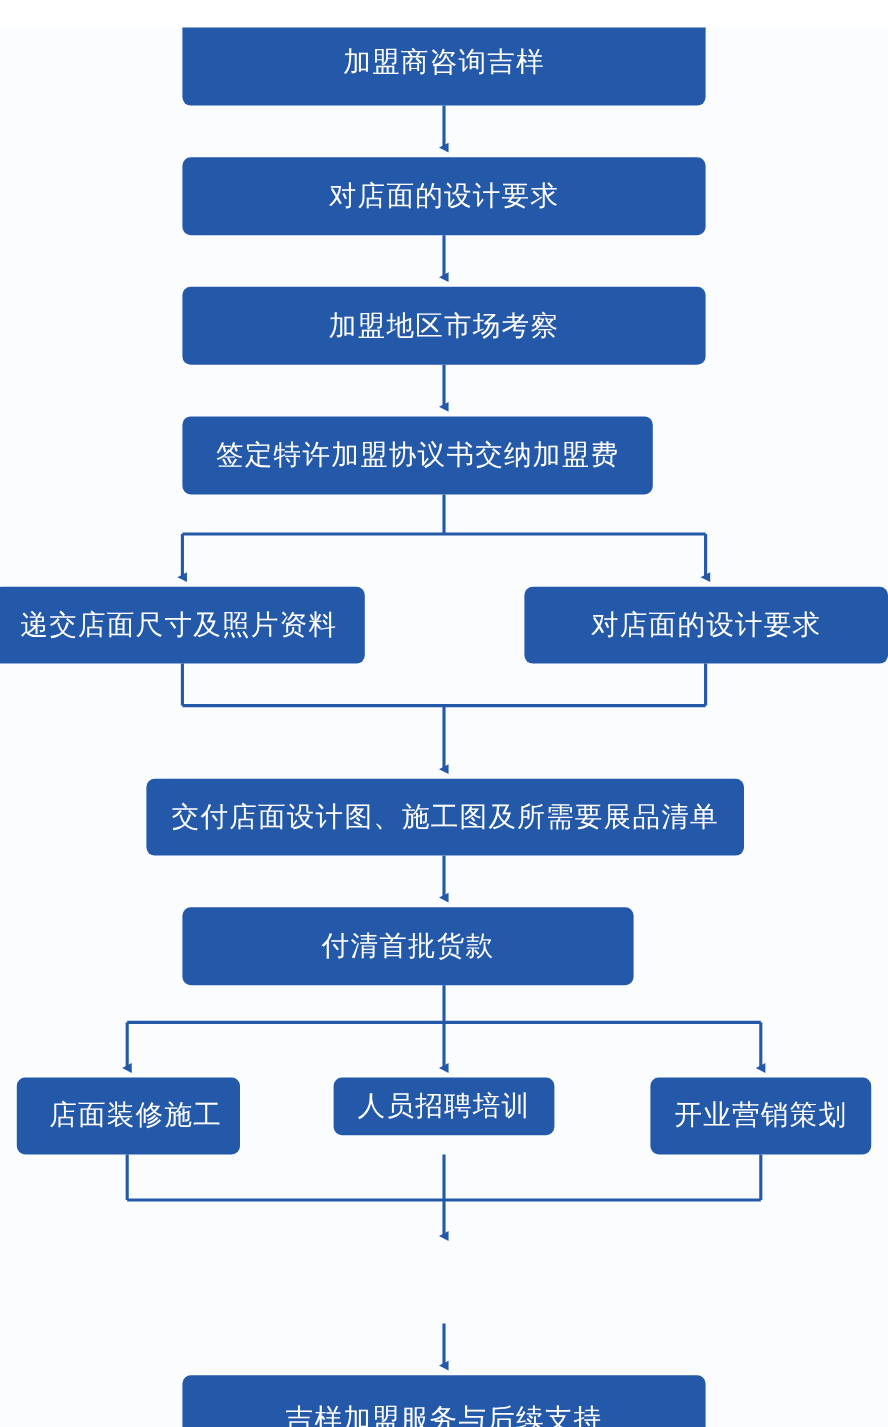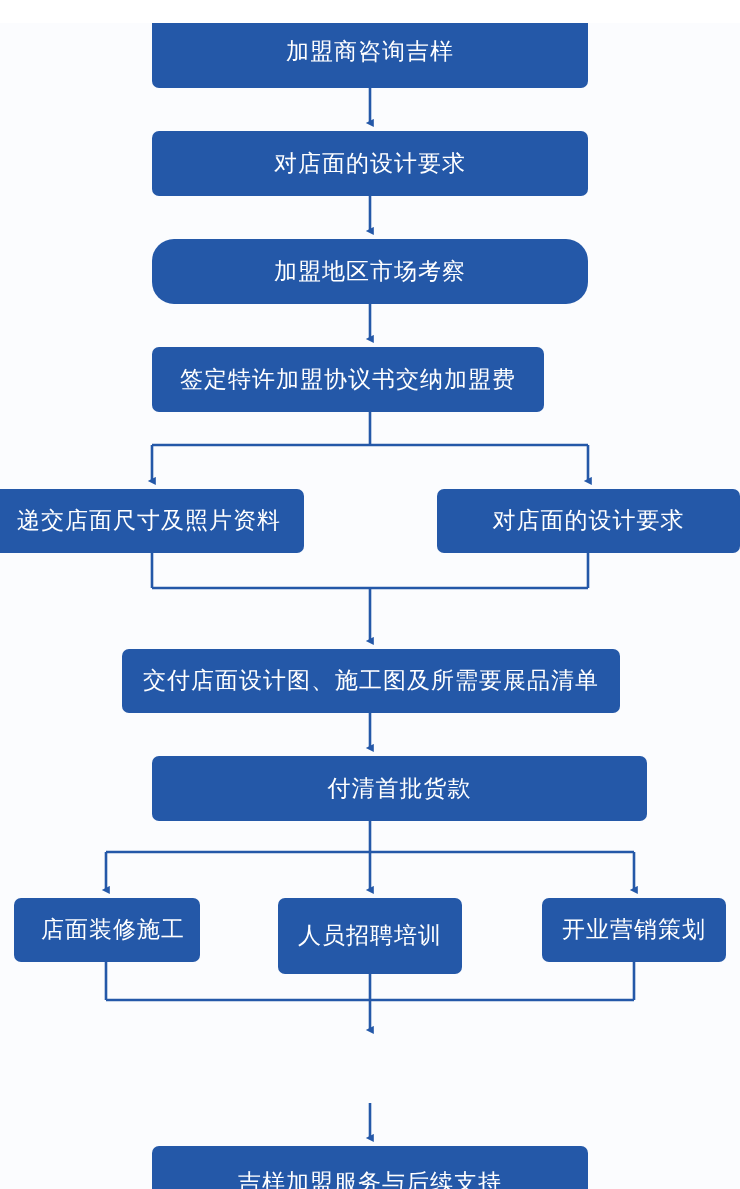--- a/index.html
+++ b/index.html
@@ -86,49 +86,49 @@
   </svg>
 
   <div class="node" style="left:152px; top:-8px; width:436px; height:73px; border-radius:0 0 7px 7px;">
     <span class="node-label">加盟商咨询吉样</span>
   </div>
 
   <div class="node" style="left:152px; top:108px; width:436px; height:65px;">
     <span class="node-label">对店面的设计要求</span>
   </div>
 
-  <div class="node" style="left:152px; top:216px; width:436px; height:65px;border-radius:22px;">
+  <div class="node" style="left:152px; top:216px; width:436px; height:65px;">
     <span class="node-label">加盟地区市场考察</span>
   </div>
 
   <div class="node" style="left:152px; top:324px; width:392px; height:65px;">
     <span class="node-label">签定特许加盟协议书交纳加盟费</span>
   </div>
 
   <div class="node" style="left:-6px; top:466px; width:310px; height:64px;">
     <span class="node-label">递交店面尺寸及照片资料</span>
   </div>
 
   <div class="node" style="left:437px; top:466px; width:303px; height:64px;">
     <span class="node-label">对店面的设计要求</span>
   </div>
 
   <div class="node" style="left:122px; top:626px; width:498px; height:64px;text-align:right;">
     <span class="node-label">交付店面设计图、施工图及所需要展品清单</span>
   </div>
 
-  <div class="node" style="left:152px; top:733px; width:495px; height:65px;">
+  <div class="node" style="left:152px; top:733px; width:376px; height:65px;">
     <span class="node-label">付清首批货款</span>
   </div>
 
   <div class="node" style="left:14px; top:875px; width:186px; height:64px;padding-left:22px;">
     <span class="node-label">店面装修施工</span>
   </div>
 
-  <div class="node" style="left:278px; top:875px; width:184px; height:76px;">
+  <div class="node" style="left:278px; top:875px; width:184px; height:48px;">
     <span class="node-label">人员招聘培训</span>
   </div>
 
   <div class="node" style="left:542px; top:875px; width:184px; height:64px;">
     <span class="node-label">开业营销策划</span>
   </div>
 
 
   <div class="node" style="left:152px; top:1123px; width:436px; height:74px; border-radius:7px 7px 0 0;">
     <span class="node-label">吉样加盟服务与后续支持</span>

